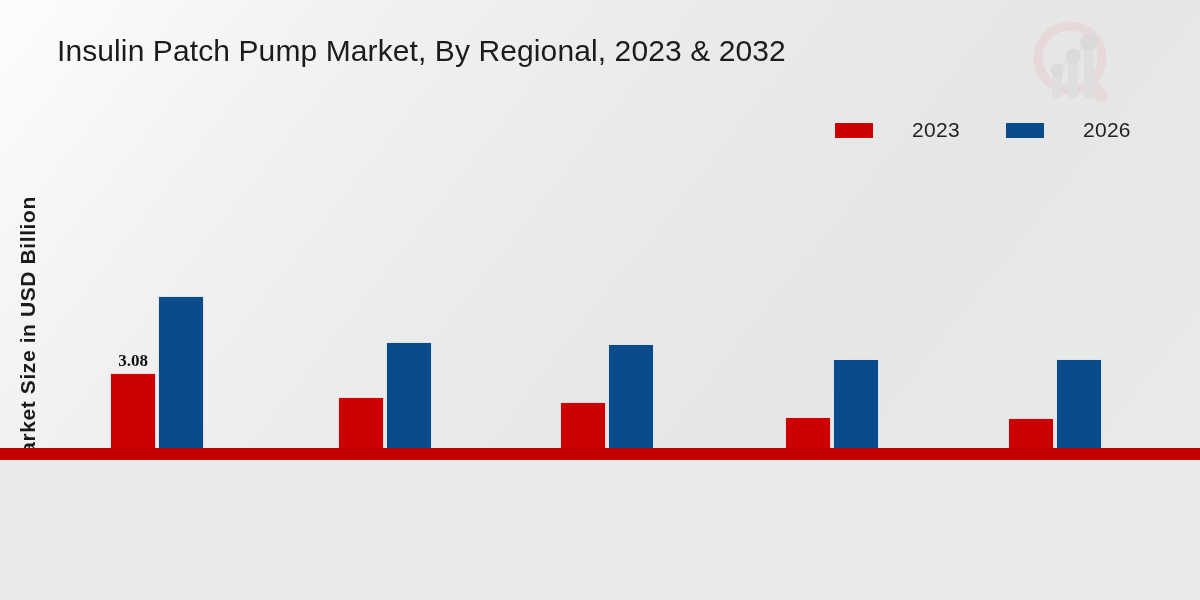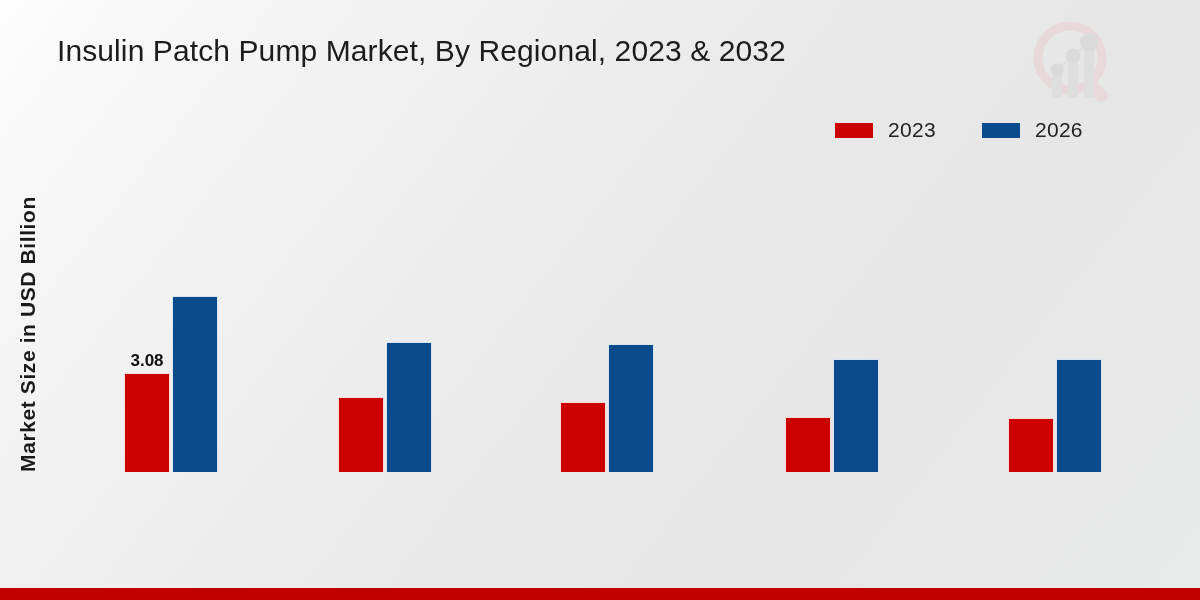--- a/index.html
+++ b/index.html
@@ -5,21 +5,21 @@
   * { box-sizing: border-box; margin: 0; padding: 0; }
   html, body { width: 1200px; height: 600px; }
   body {
     font-family: "Liberation Sans", sans-serif;
     background: #e9e9e9;
     overflow: hidden;
   }
   #root {
     position: relative;
     width: 1200px;
-    height: 600px;
+    height: 460px;
     background:
       linear-gradient(128deg, #fdfdfd 0%, #f2f2f2 22%, #eaeaea 48%, #e6e6e6 70%, #e9eaea 100%);
     overflow: hidden;
   }
 
   
   #chart-title {
     position: absolute;
     left: 57px;
     top: 34px;
@@ -57,20 +57,21 @@
   }
   .legend-swatch {
     width: 38px;
     height: 15px;
     display: block;
   }
   .legend-label {
     font-size: 21px;
     color: #232323;
     letter-spacing: 0.3px;
+    margin-left: 24px;
   }
 
   
   #y-axis-title {
     position: absolute;
     left: -152px;
     top: 322px;
     width: 360px;
     text-align: center;
     transform: rotate(-90deg);
@@ -157,21 +158,21 @@
     <div class="legend-item">
       <span class="legend-swatch" style="background:#0a4b8c"></span>
       <span class="legend-label">2026</span>
     </div>
   </div>
 
   <div id="y-axis-title">Market Size in USD Billion</div>
 
   <div id="plot">
 
-    <div class="bar-group" style="left:84px; width:94px;">
+    <div class="bar-group" style="left:70px; width:94px;font-family:Liberation Serif, serif;">
       <div class="bar series-2023" style="height:99px;">
         <span class="bar-value">3.08</span>
       </div>
       <div class="bar series-2032" style="height:176px;"></div>
     </div>
 
     <div class="bar-group" style="left:298px; width:94px;">
       <div class="bar series-2023" style="height:75px;"></div>
       <div class="bar series-2032" style="height:130px;"></div>
     </div>

